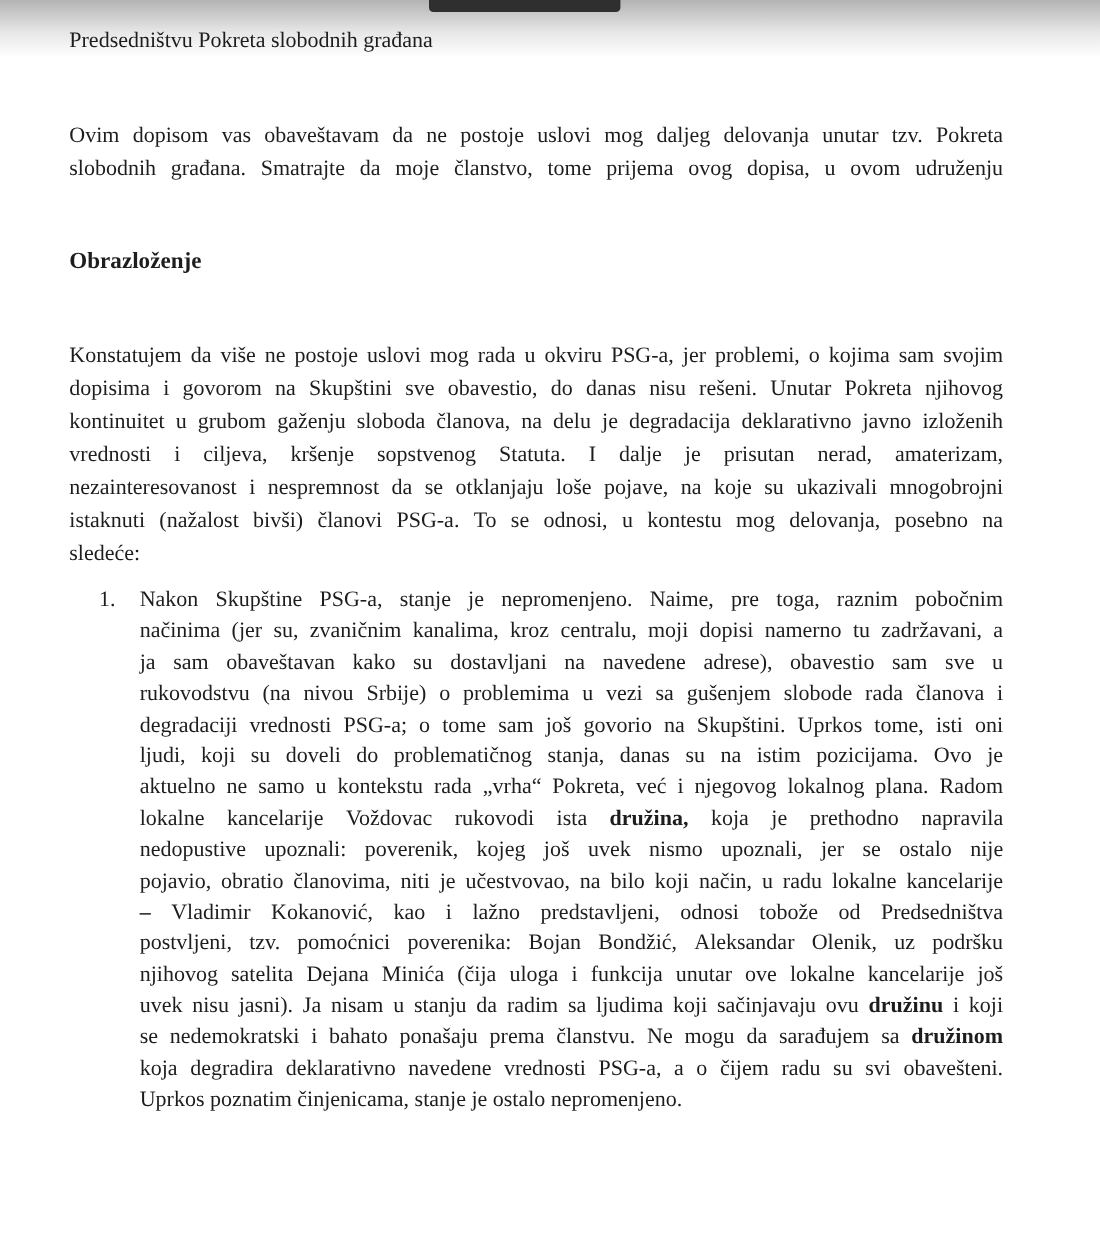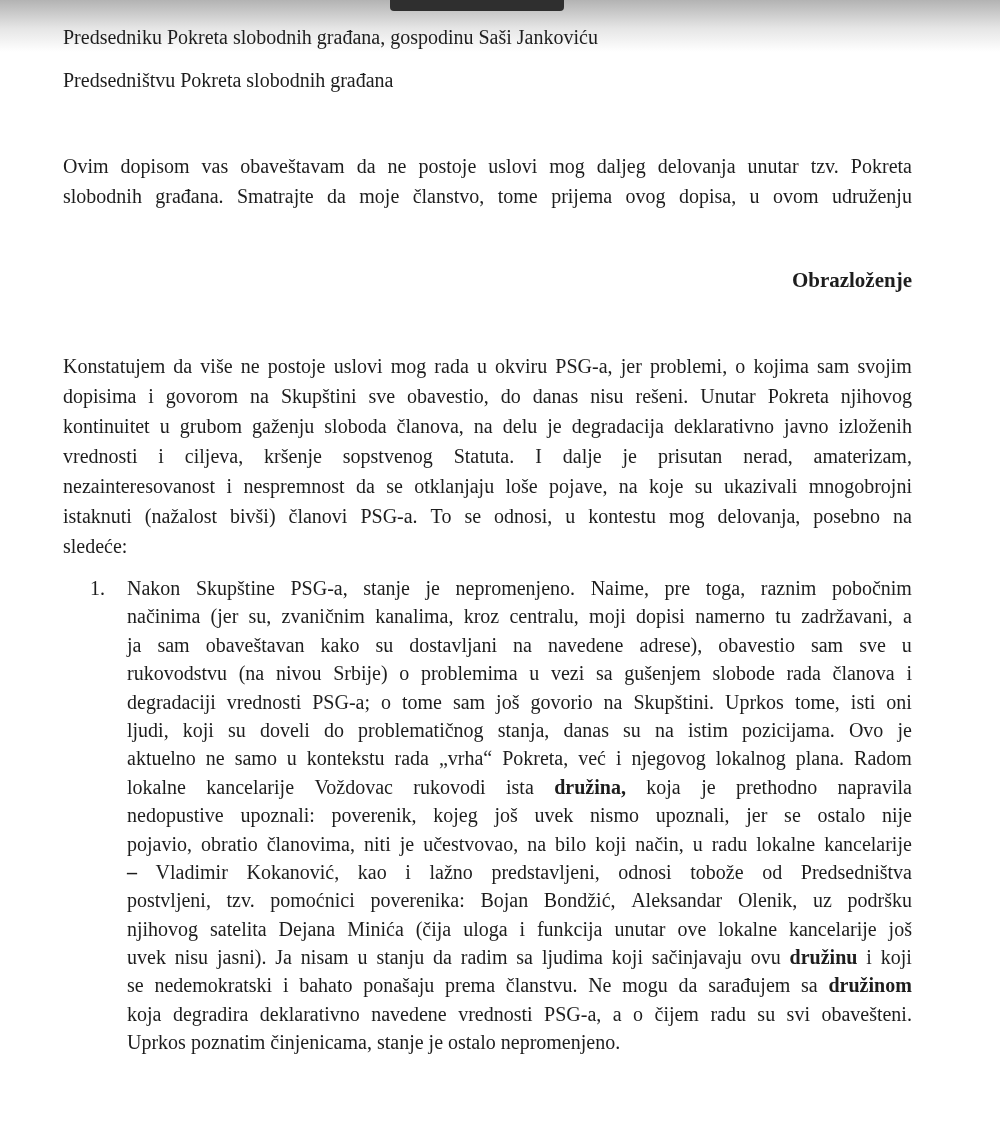--- a/index.html
+++ b/index.html
@@ -35,38 +35,37 @@
     font-size:20px;
   }
   .line{height:30px;line-height:30px;white-space:pre;}
   .line.j{display:flex;justify-content:space-between;white-space:normal;}
   .b{font-weight:bold;}
   .address .line{margin-bottom:13px;}
   .address .line:last-child{margin-bottom:0;}
   .para{margin-top:56px;}
   .heading{
     margin-top:54px;height:30px;line-height:30px;
-    text-align:right;font-weight:bold;font-size:21px;
+    text-align:left;font-weight:bold;font-size:21px;
   }
   .list-item{margin-top:13px;position:relative;padding-left:64px;}
   .list-item .line{height:28.4px;line-height:28.4px;}
   .list-number{
     position:absolute;left:27px;top:0;
     height:28.4px;line-height:28.4px;
   }
 </style>
 </head>
 <body>
 
 <div class="top-shadow"></div>
 <div class="top-bar"></div>
 
 <div class="content">
   <div class="address">
-      <div class="line"><span>Predsedniku Pokreta slobodnih građana, gospodinu Saši Jankoviću</span></div>
       <div class="line"><span>Predsedništvu Pokreta slobodnih građana</span></div>
     </div>
   <div class="para">
       <div class="line j">
         <span class="w">Ovim</span>
         <span class="w">dopisom</span>
         <span class="w">vas</span>
         <span class="w">obaveštavam</span>
         <span class="w">da</span>
         <span class="w">ne</span>

